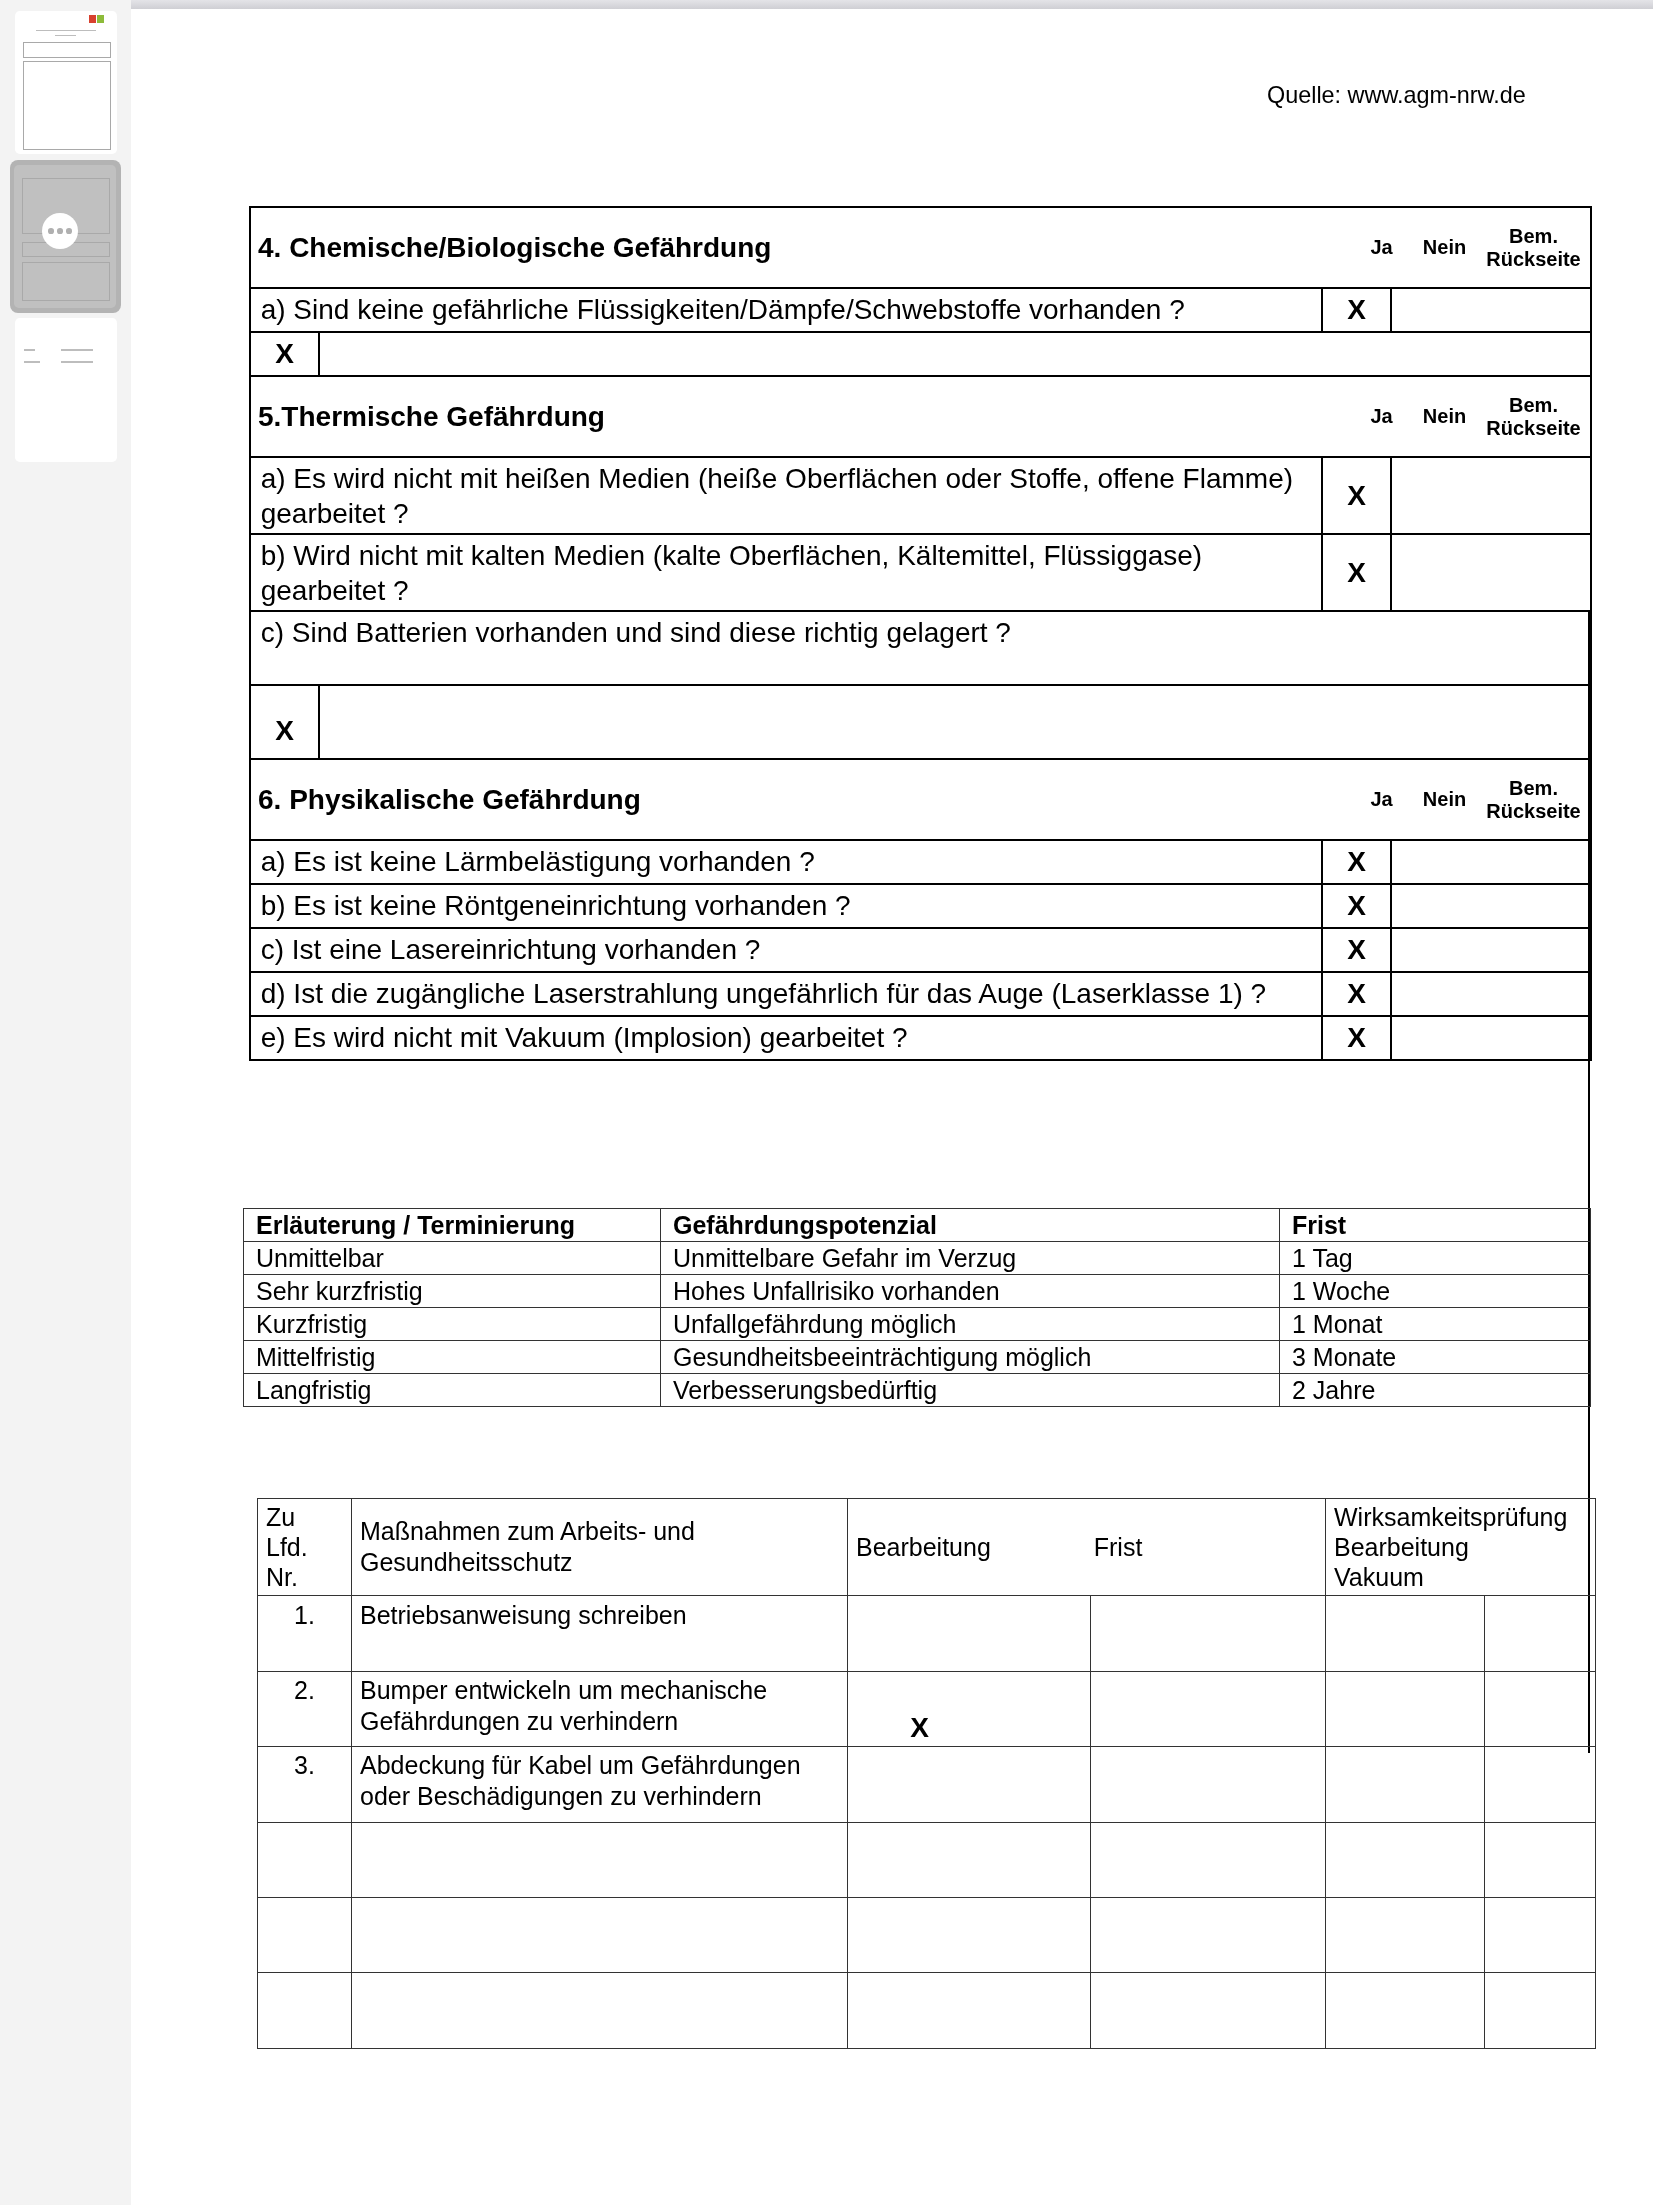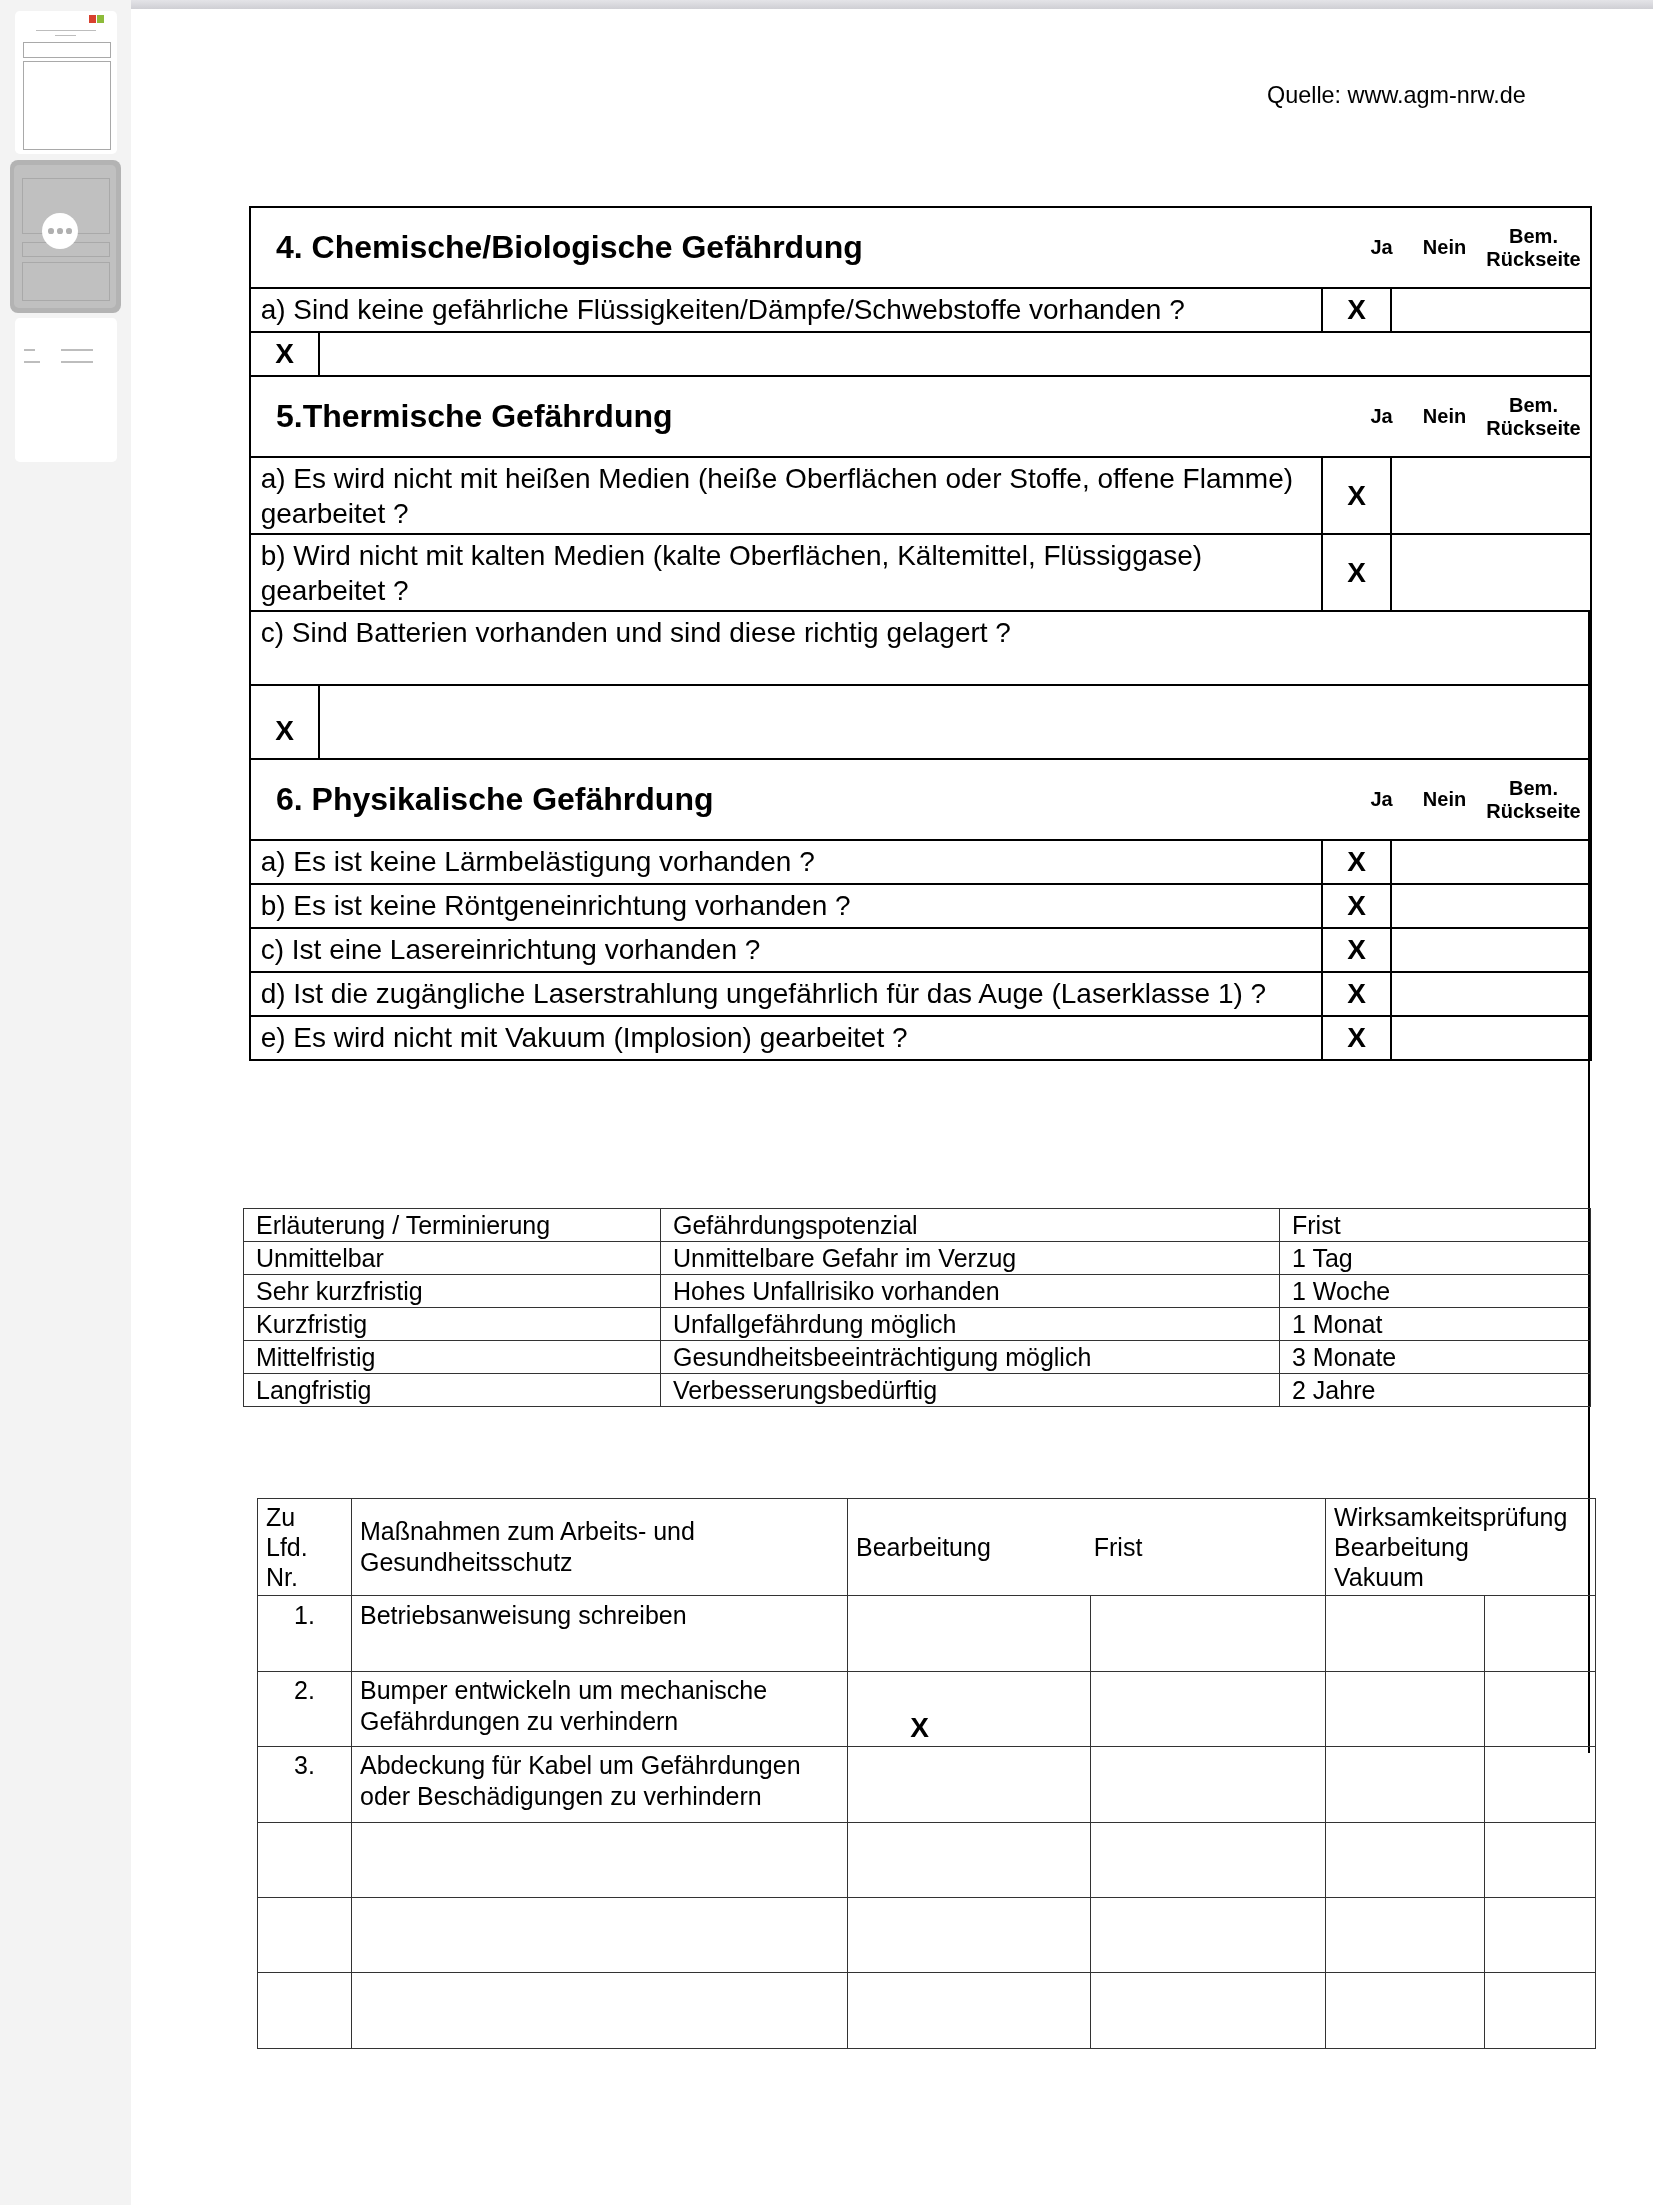--- a/index.html
+++ b/index.html
@@ -22,30 +22,30 @@
 
   
   .page { position:absolute; left:131px; top:9px; right:0; bottom:0; background:#fff; }
 
   .source { position:absolute; left:1267px; top:82px; font-size:23.4px; }
 
   
   .hz { position:absolute; left:249px; width:1343px; border:2.4px solid #000; border-bottom:none; box-sizing:border-box; }
   .hz .row { position:relative; display:flex; border-bottom:2.4px solid #000; box-sizing:border-box; }
   .hz .head { height:81px; align-items:center; }
-  .hz .head .title { flex:1; font-weight:bold; font-size:32px; padding-left:25px; }
+  .hz .head .title { flex:1; font-weight:bold; font-size:28px; padding-left:7px; }
   .hz .head .hcol { font-weight:bold; font-size:20px; text-align:center; }
   .hz .q { flex:0 0 1072px; font-size:28px; padding:3.2px 9.7px 0 9.7px; box-sizing:border-box; line-height:35px; border-right:2.4px solid #000; }
   .hz .ja { flex:0 0 69px; border-right:2.4px solid #000; font-weight:bold; font-size:28px; display:flex; align-items:center; justify-content:center; box-sizing:border-box; }
   .hz .rest { flex:1; }
 
   
   .lg { position:absolute; left:243px; top:1208px; width:1348px; border-collapse:collapse; font-size:25px; }
   .lg td, .lg th { border:1.6px solid #333; height:32px; padding:0 12px; text-align:left; vertical-align:middle; }
-  .lg th { font-weight:normal; }
+  .lg th { font-weight:bold; }
 
   
   .ms { position:absolute; left:257px; top:1498px; width:1339px; border-collapse:collapse; font-size:25px; table-layout:fixed; }
   .ms td { border:1.6px solid #333; vertical-align:top; padding:3.2px 8px; line-height:31px; }
   .ms .hdr td { height:85px; vertical-align:middle; }
   .ms .body td { height:68px; }
   .ms .nr { text-align:center; }
 </style>
 </head>
 <body>

